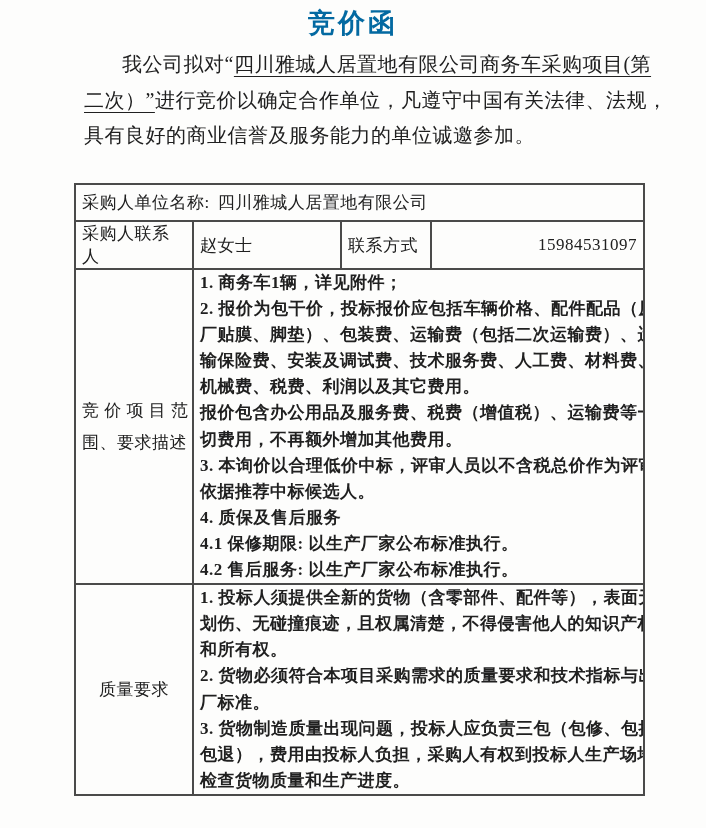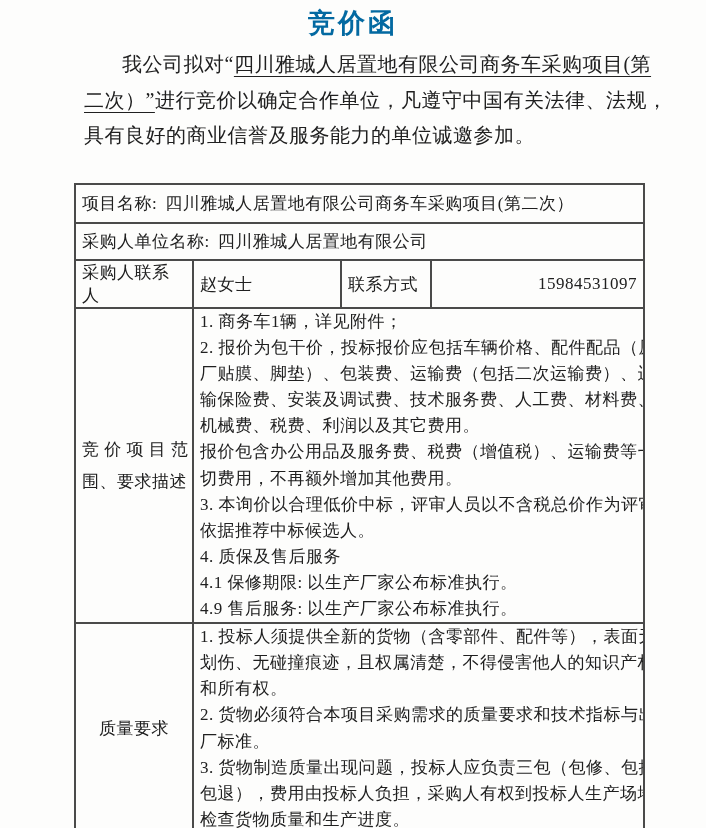--- a/index.html
+++ b/index.html
@@ -65,20 +65,21 @@
   tr.r5 { height: 209px; }
   td.cell-label-col { text-align: center; padding: 0 4px; margin-left: 36px; }
   td.cell-content {
     vertical-align: top;
     padding: 3px 4px 0 7px;
   }
   .tline {
     height: 26.1px;
     line-height: 26.1px;
     white-space: nowrap;
+    font-weight: bold;
   }
   .lbl-line { line-height: 32px; white-space: nowrap; }
   .kv-label { margin-right: 8px; }
   .phone-cell { font-size: 18px; letter-spacing: 0.5px; text-align: right; }
 </style>
 </head>
 <body>
 
 <div class="page">
 
@@ -91,23 +92,20 @@
   </div>
 
   <table class="tbl">
     <colgroup>
       <col style="width:118px">
       <col style="width:148px">
       <col style="width:90px">
       <col style="width:213px">
     </colgroup>
     <tbody>
-      <tr class="r1">
-        <td colspan="4"><span class="kv-label">项目名称:</span><span>四川雅城人居置地有限公司商务车采购项目(第二次）</span></td>
-      </tr>
       <tr class="r2">
         <td colspan="4"><span class="kv-label">采购人单位名称:</span><span>四川雅城人居置地有限公司</span></td>
       </tr>
       <tr class="r3">
         <td>采购人联系人</td>
         <td>赵女士</td>
         <td>联系方式</td>
         <td class="phone-cell">15984531097</td>
       </tr>
       <tr class="r4">
@@ -120,21 +118,21 @@
             <div class="tline">2. 报价为包干价，投标报价应包括车辆价格、配件配品（原</div>
             <div class="tline">厂贴膜、脚垫）、包装费、运输费（包括二次运输费）、运</div>
             <div class="tline">输保险费、安装及调试费、技术服务费、人工费、材料费、</div>
             <div class="tline">机械费、税费、利润以及其它费用。</div>
             <div class="tline">报价包含办公用品及服务费、税费（增值税）、运输费等一</div>
             <div class="tline">切费用，不再额外增加其他费用。</div>
             <div class="tline">3. 本询价以合理低价中标，评审人员以不含税总价作为评审</div>
             <div class="tline">依据推荐中标候选人。</div>
             <div class="tline">4. 质保及售后服务</div>
             <div class="tline">4.1 保修期限: 以生产厂家公布标准执行。</div>
-            <div class="tline">4.9 售后服务: 以生产厂家公布标准执行。</div>
+            <div class="tline">4.2 售后服务: 以生产厂家公布标准执行。</div>
           </td>
       </tr>
       <tr class="r5">
         <td class="cell-label-col">
           <div class="lbl-line">质量要求</div>
         </td>
         <td colspan="3" class="cell-content">
             <div class="tline">1. 投标人须提供全新的货物（含零部件、配件等），表面无</div>
             <div class="tline">划伤、无碰撞痕迹，且权属清楚，不得侵害他人的知识产权</div>
             <div class="tline">和所有权。</div>

